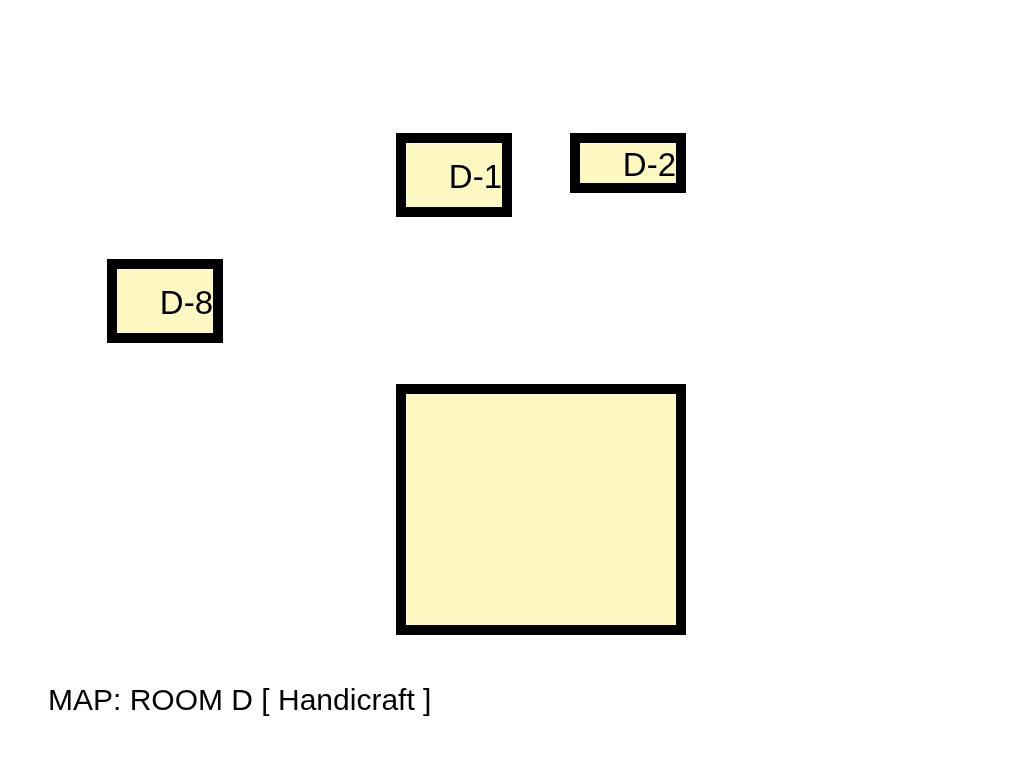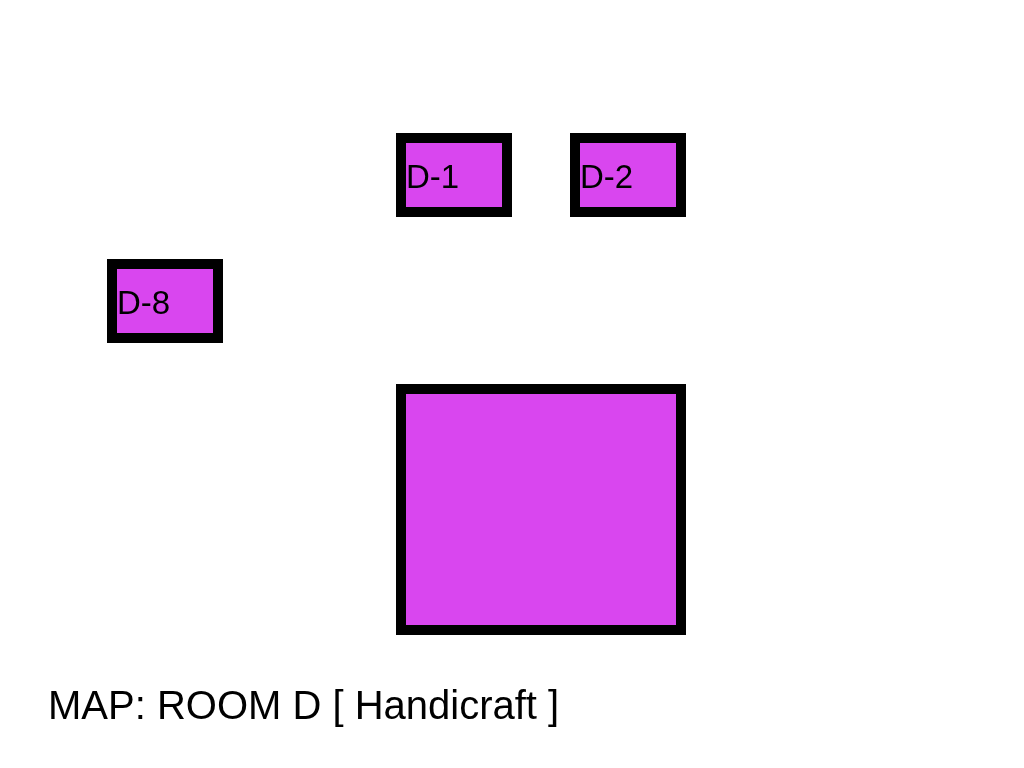--- a/index.html
+++ b/index.html
@@ -12,40 +12,40 @@
       height: 768px;
       position: relative;
       overflow: hidden;
       font-family: "Liberation Sans", sans-serif;
       color: #000000;
     }
     .booth {
       position: absolute;
       box-sizing: border-box;
       border: 10px solid #000000;
-      background: #d946ef;
+      background: #fef9c3;
       display: flex;
       align-items: center;
-      justify-content: flex-start;
+      justify-content: flex-end;
       font-size: 33px;
       line-height: 1;
     }
     .booth-label {
       display: block;
       padding-top: 2px;
     }
     #booth-d1 { left: 396px; top: 133px; width: 116px; height: 84px; }
-    #booth-d2 { left: 570px; top: 133px; width: 116px; height: 84px; }
+    #booth-d2 { left: 570px; top: 133px; width: 116px; height: 60px; }
     #booth-d3 { left: 107px; top: 259px; width: 116px; height: 84px; }
     #table-area { left: 396px; top: 384px; width: 290px; height: 251px; }
     .map-title {
       position: absolute;
       left: 48px;
       top: 683px;
-      font-size: 40px;
+      font-size: 30px;
       line-height: 1.1;
       white-space: nowrap;
     }
   </style>
 </head>
 <body>
 
 <div id="booth-d1" class="booth">
   <span class="booth-label">D-1</span>
 </div>

